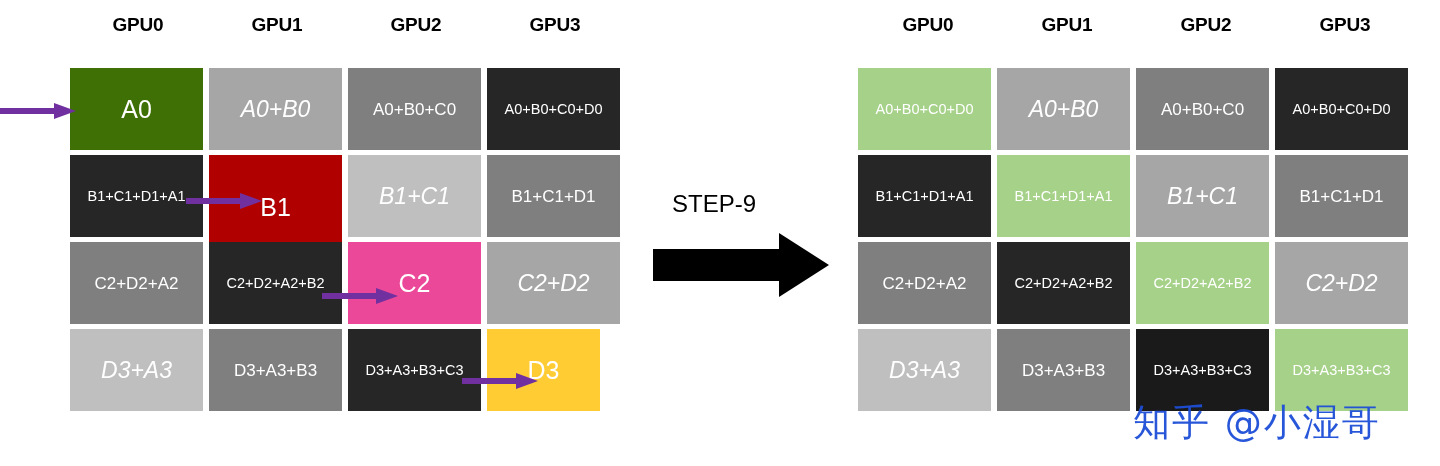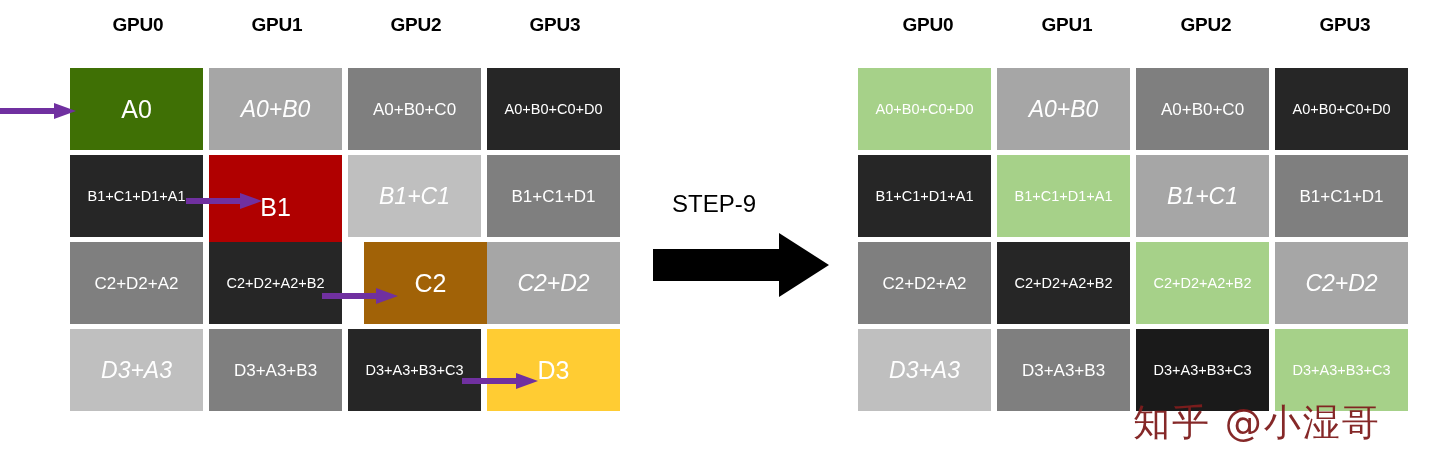--- a/index.html
+++ b/index.html
@@ -56,21 +56,21 @@
   }
   .blk-arrow { position: absolute; }
 
   
   .p-arrow { position: absolute; }
 
   
   .wm {
     position: absolute;
     font-size: 37px;
-    color: #7f1d1d;
+    color: #1d4ed8;
     white-space: nowrap;
     font-family: "DejaVu Sans", sans-serif;
     letter-spacing: 2px;
     opacity: .95;
   }
 </style>
 </head>
 <body>
 
 <div class="stage">
@@ -109,36 +109,36 @@
       </div>
       <div class="cell" style="left: 487px; top: 155px; width: 133px; height: 82px; background: rgb(127, 127, 127);">
         <span class="t-small" style="color: rgb(255, 255, 255);">B1+C1+D1</span>
       </div>
       <div class="cell" style="left: 70px; top: 242px; width: 133px; height: 82px; background: rgb(127, 127, 127);">
         <span class="t-small" style="color: rgb(255, 255, 255);">C2+D2+A2</span>
       </div>
       <div class="cell" style="left: 209px; top: 242px; width: 133px; height: 82px; background: rgb(38, 38, 38);">
         <span class="t-tiny" style="color: rgb(255, 255, 255);">C2+D2+A2+B2</span>
       </div>
-      <div class="cell" style="left: 364px; top: 242px; width: 133px; height: 82px; background: #a16207;">
+      <div class="cell" style="left: 348px; top: 242px; width: 133px; height: 82px; background: #ec4899;">
         <span class="t-big" style="color: rgb(255, 255, 255);">C2</span>
       </div>
       <div class="cell" style="left: 487px; top: 242px; width: 133px; height: 82px; background: rgb(166, 166, 166);">
         <span class="t-mid" style="color: rgb(255, 255, 255);">C2+D2</span>
       </div>
       <div class="cell" style="left: 70px; top: 329px; width: 133px; height: 82px; background: rgb(191, 191, 191);">
         <span class="t-mid" style="color: rgb(255, 255, 255);">D3+A3</span>
       </div>
       <div class="cell" style="left: 209px; top: 329px; width: 133px; height: 82px; background: rgb(127, 127, 127);">
         <span class="t-small" style="color: rgb(255, 255, 255);">D3+A3+B3</span>
       </div>
       <div class="cell" style="left: 348px; top: 329px; width: 133px; height: 82px; background: rgb(38, 38, 38);">
         <span class="t-tiny" style="color: rgb(255, 255, 255);">D3+A3+B3+C3</span>
       </div>
-      <div class="cell" style="left: 487px; top: 329px; width: 133px; height: 82px; background: rgb(255, 204, 51);">
+      <div class="cell" style="left: 487px; top: 329px; width: 113px; height: 82px; background: rgb(255, 204, 51);">
         <span class="t-big" style="color: rgb(255, 255, 255);">D3</span>
       </div>
     </div>
 
   <div class="grid" id="right-grid">
       <div class="cell" style="left: 858px; top: 68px; width: 133px; height: 82px; background: rgb(166, 209, 137);">
         <span class="t-tiny" style="color: rgb(255, 255, 255);">A0+B0+C0+D0</span>
       </div>
       <div class="cell" style="left: 997px; top: 68px; width: 133px; height: 82px; background: rgb(166, 166, 166);">
         <span class="t-mid" style="color: rgb(255, 255, 255);">A0+B0</span>

